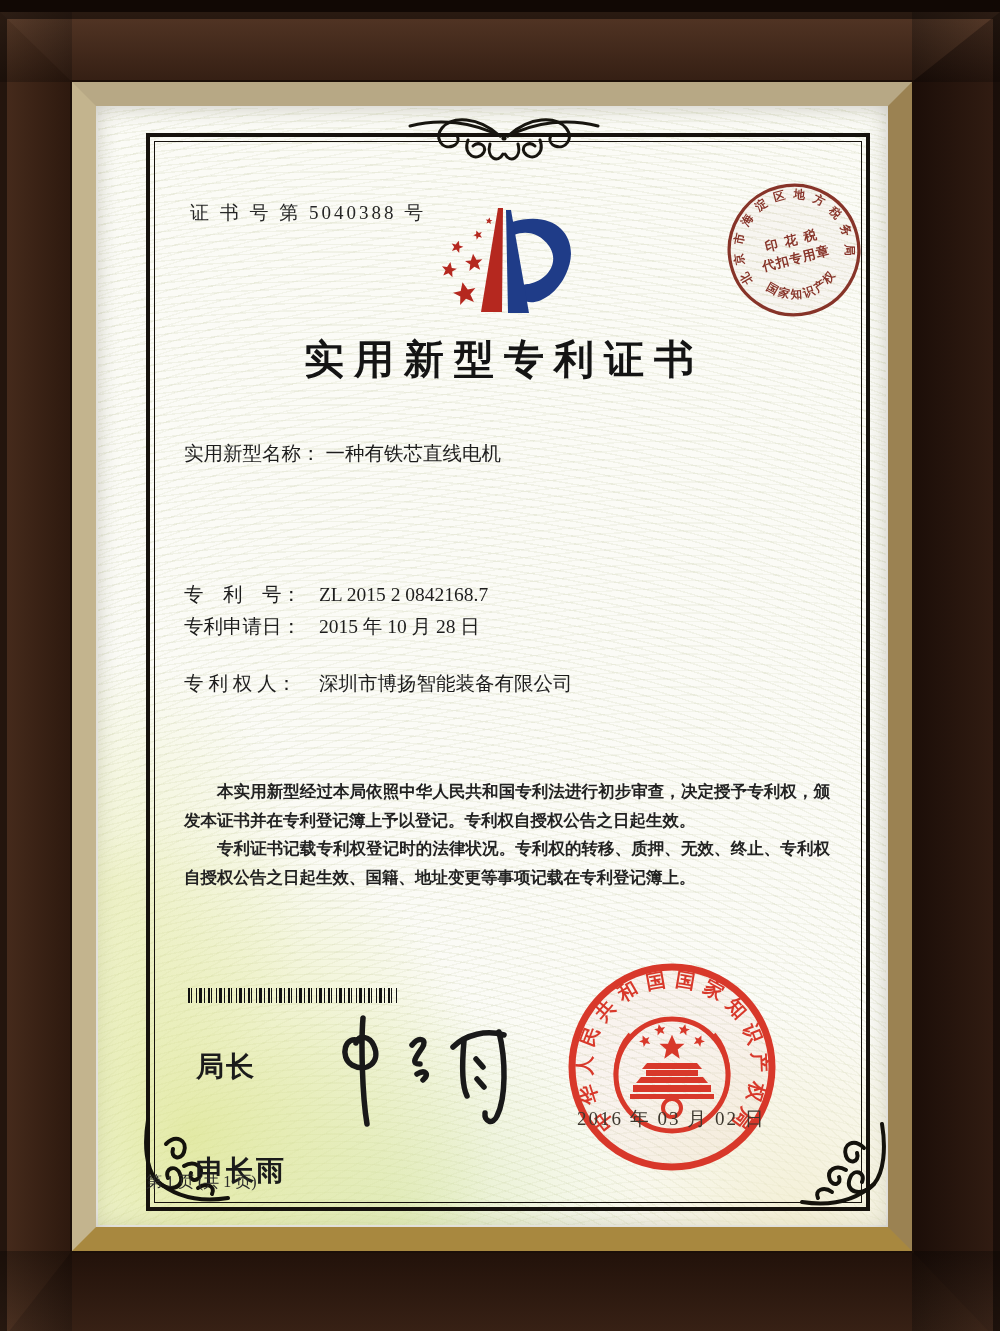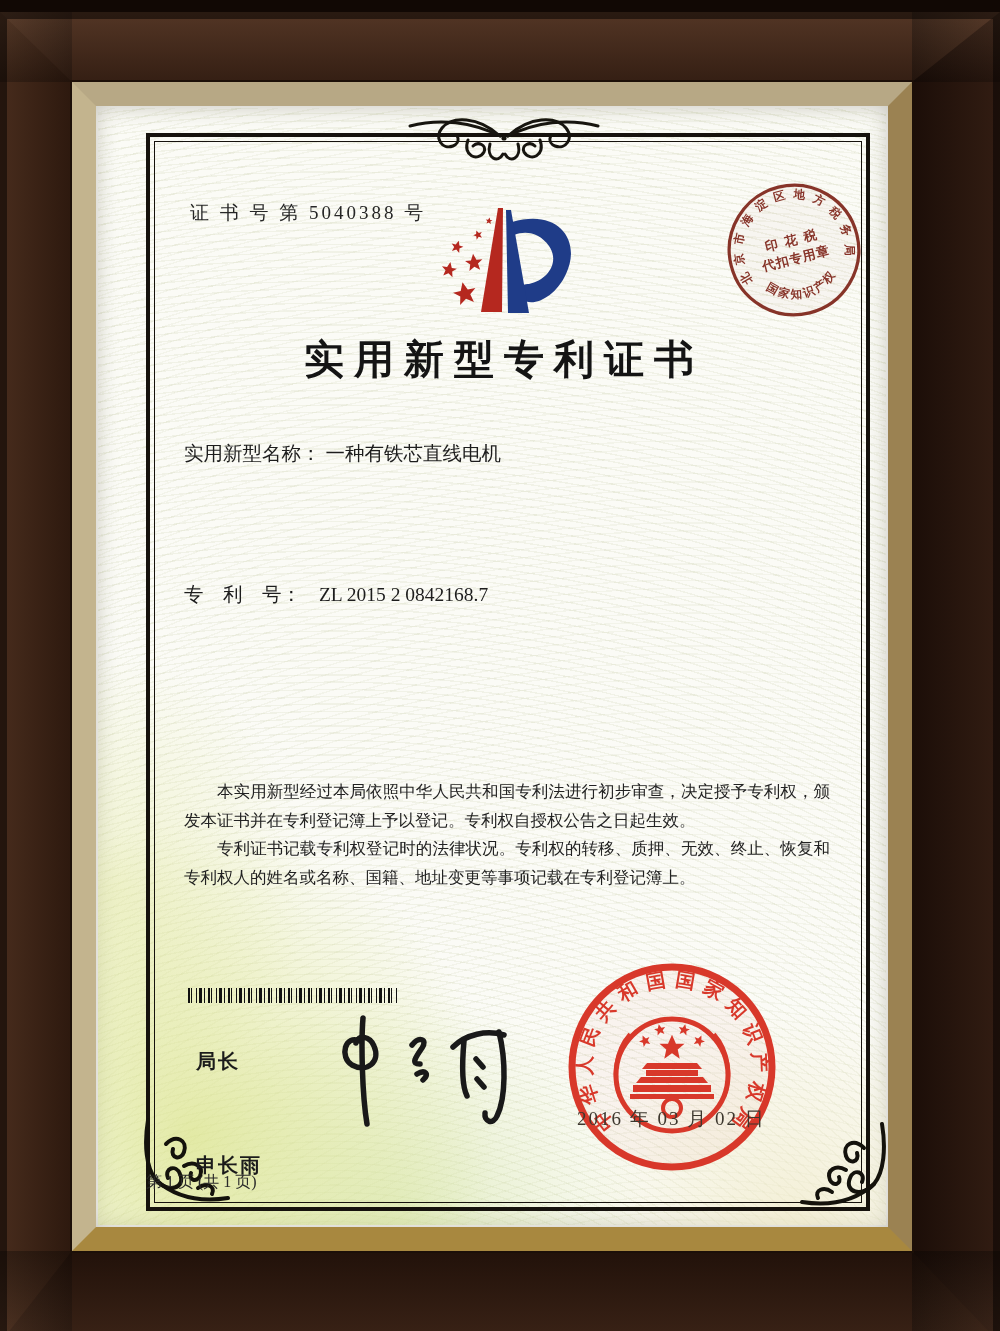--- a/index.html
+++ b/index.html
@@ -39,27 +39,27 @@
   .cert-border-inner{position:absolute;inset:4px;border:1.5px solid #16120d;}
   .ornament{position:absolute;z-index:6;}
   
   .content{position:absolute;inset:0;z-index:7;color:#1c1c1c;}
   .abs{position:absolute;}
   .cert-no{left:190px;top:188px;font-size:19px;letter-spacing:3px;color:#262626;}
   .title{left:146px;top:320px;width:716px;text-align:center;font-size:40px;font-weight:700;
          letter-spacing:10px;color:#141414;}
   .field{left:184px;width:650px;font-size:19.5px;color:#1d1d1d;white-space:nowrap;}
   .flabel{display:inline-block;min-width:130px;}
-  .paras{left:184px;top:766px;width:646px;font-size:16.5px;line-height:28.5px;color:#222;text-align:justify;}
+  .paras{left:184px;top:766px;width:646px;font-size:16.5px;line-height:28.5px;color:#222;text-align:justify;font-weight:bold;}
   .paras p{margin:0;text-indent:2em;}
   .barcode{left:188px;top:976px;width:209px;height:15px;
         background:repeating-linear-gradient(90deg,#111 0 2px,transparent 2px 3px,#111 3px 4px,
           transparent 4px 8px,#111 8px 9px,transparent 9px 11px,#111 11px 14px,transparent 14px 16px,
           #111 16px 17px,transparent 17px 20px);}
-  .director{left:196px;font-size:20px;font-weight:700;color:#1b1b1b;
+  .director{left:196px;font-size:28px;font-weight:700;color:#1b1b1b;
         font-family:"Liberation Sans","DejaVu Sans",sans-serif;letter-spacing:2px;}
   .sig{left:316px;top:998px;width:215px;height:124px;}
   .seal{left:565px;top:948px;width:214px;height:214px;z-index:8;}
   .seal-date{left:577px;top:1094px;width:230px;font-size:19px;letter-spacing:2px;color:#3d372e;z-index:9;}
   .footer{left:146px;top:1160px;width:716px;text-align:left;font-size:16px;color:#2a2a2a;}
   .tax-stamp{left:720px;top:164px;width:148px;height:148px;z-index:8;opacity:.92;}
   svg{display:block;}
 </style>
 </head>
 <body>
@@ -140,24 +140,32 @@
     <div class="abs title">实用新型专利证书</div>
 
     <div class="abs field" style="top:428px">
       <span class="flabel">实用新型名称：</span>
       <span>一种有铁芯直线电机</span>
     </div>
     <div class="abs field" style="top:569px">
       <span class="flabel">专　利　号：</span>
       <span>ZL 2015 2 0842168.7</span>
     </div>
+    <div class="abs field" style="top:601px">
+      <span class="flabel">专利申请日：</span>
+      <span>2015 年 10 月 28 日</span>
+    </div>
+    <div class="abs field" style="top:658px">
+      <span class="flabel">专 利 权 人：</span>
+      <span>深圳市博扬智能装备有限公司</span>
+    </div>
 
     <div class="abs paras">
       <p>本实用新型经过本局依照中华人民共和国专利法进行初步审查，决定授予专利权，颁发本证书并在专利登记簿上予以登记。专利权自授权公告之日起生效。</p>
-      <p>专利证书记载专利权登记时的法律状况。专利权的转移、质押、无效、终止、恢复和专利权人的姓名或名称、国籍、地址变更等事项记载在专利登记簿上。</p>
+      <p>专利证书记载专利权登记时的法律状况。专利权的转移、质押、无效、终止、专利权自授权公告之日起生效、国籍、地址变更等事项记载在专利登记簿上。</p>
     </div>
 
     <div class="abs barcode"></div>
 
     <div class="abs director" style="top:1036px">局长</div>
     <div class="abs director" style="top:1140px">申长雨</div>
 
     <svg class="abs sig" viewBox="0 0 215 124">
       <g stroke="#191919" stroke-width="5.5" fill="none" stroke-linecap="round">
         <path d="M44,31 C29,24 23,47 36,55 C51,63 65,52 58,36 C54,26 42,24 40,33"></path>

